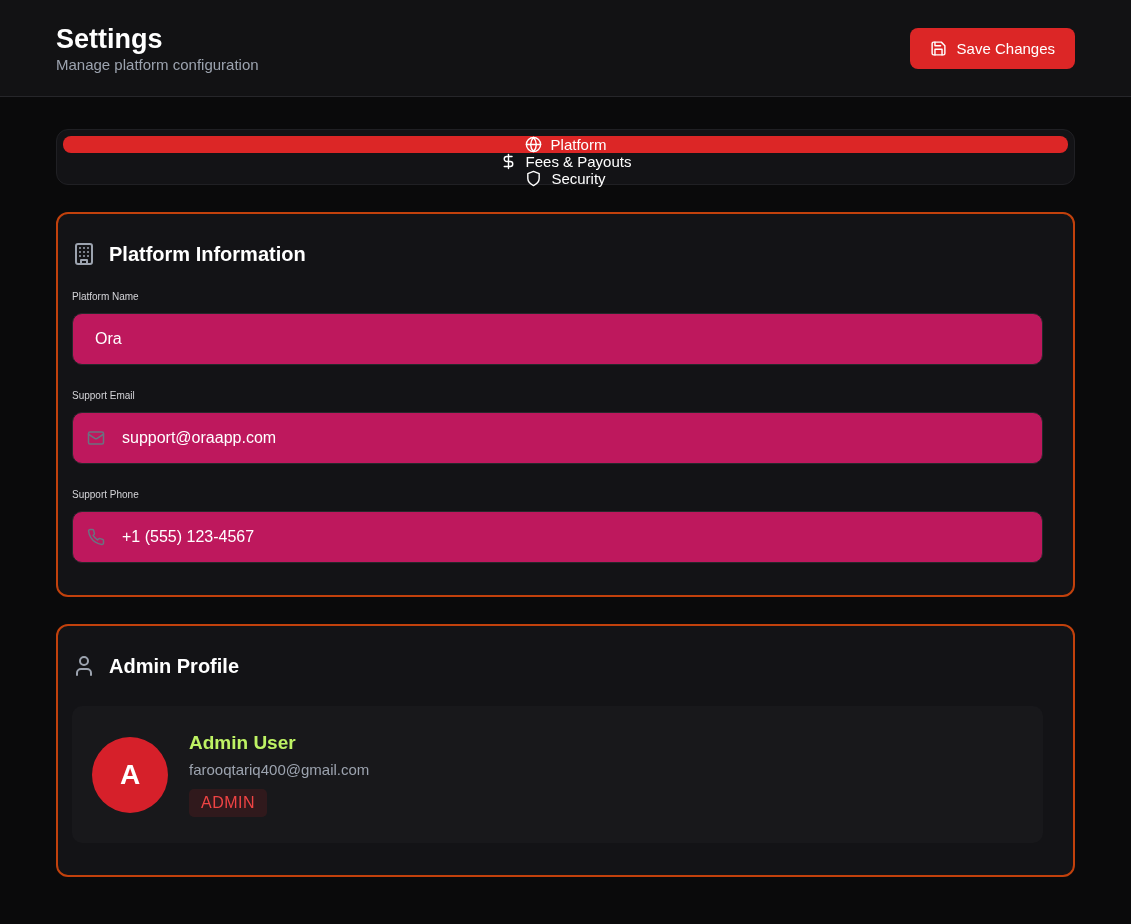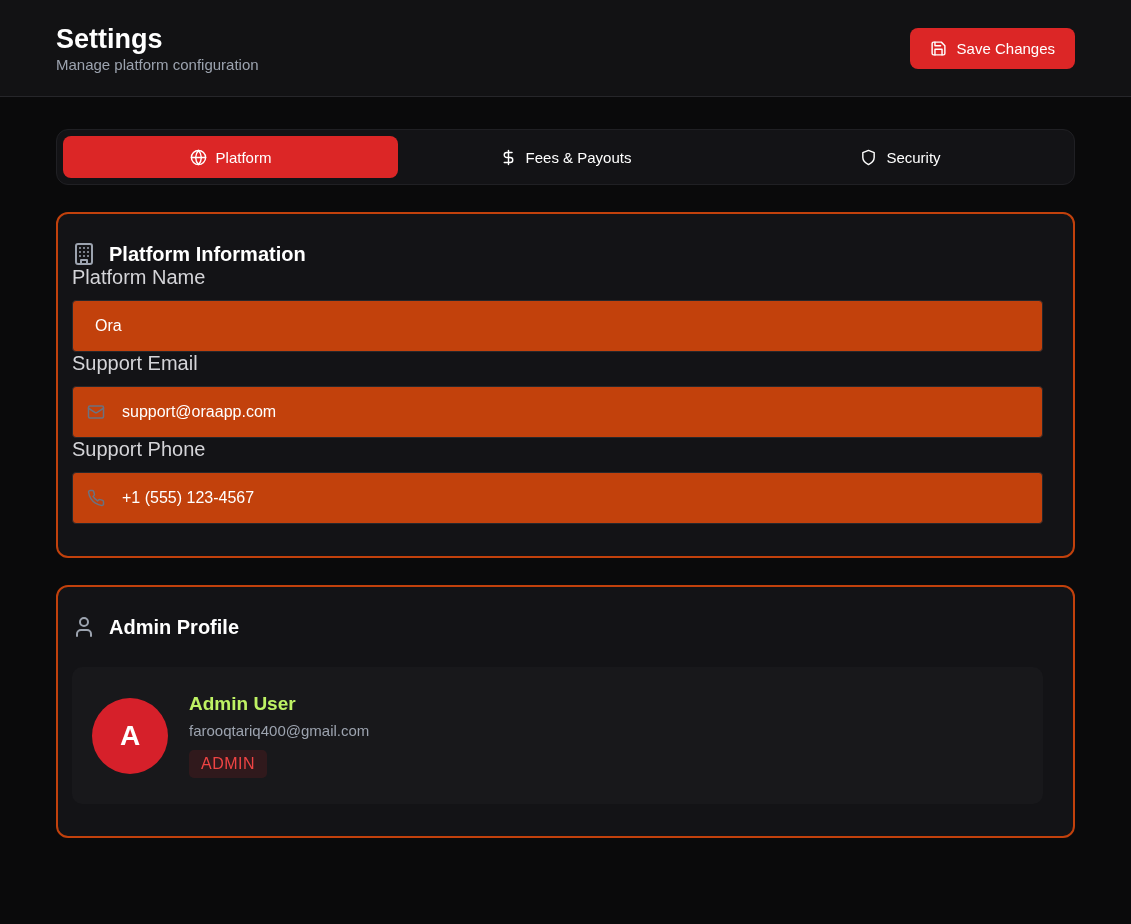--- a/index.html
+++ b/index.html
@@ -37,20 +37,21 @@
   .main { padding: 32px 56px 0 56px; }
 
   
   .tabbar {
     display: flex;
     background: #131316;
     border: 1px solid #202024;
     border-radius: 12px;
     padding: 6px;
     height: 56px;
+    flex-direction: column;
   }
   .tab {
     flex: 1;
     display: flex; align-items: center; justify-content: center; gap: 9px;
     color: #ffffff; font-size: 15px;
     border-radius: 8px;
     cursor: pointer;
     user-select: none;
   }
   .tab svg { width: 17px; height: 17px; }
@@ -61,33 +62,33 @@
     margin-top: 27px;
     background: #131316;
     border: 2px solid #c2410c;
     border-radius: 12px;
     padding: 28px 30px 32px 14px;
   }
   .card-title-row { display: flex; align-items: center; gap: 13px; }
   .card-title-row svg { width: 24px; height: 24px; color: #9ca3af; flex: none; }
   .card-title { font-size: 20px; font-weight: bold; color: #ffffff; }
 
-  .field-label { margin-bottom: 11px; font-size: 20px; color: #d4d4d8; }
+  .field-label { margin-top: 25px; margin-bottom: 11px; font-size: 10px; color: #d4d4d8; }
   .input-wrap { position: relative; }
   .input-wrap svg {
     position: absolute; left: 15px; top: 50%;
     transform: translateY(-50%);
     width: 18px; height: 18px; color: #6b7280;
     pointer-events: none;
   }
   .text-input {
     width: 100%; height: 52px;
-    background: #c2410c;
+    background: #be185d;
     border: 1px solid #27272b;
-    border-radius: 4px;
+    border-radius: 10px;
     color: #ffffff;
     font-size: 16px;
     font-family: inherit;
     padding: 0 16px 0 22px;
     outline: none;
   }
   .text-input.with-icon { padding-left: 49px; }
 
   
   .admin-row {

